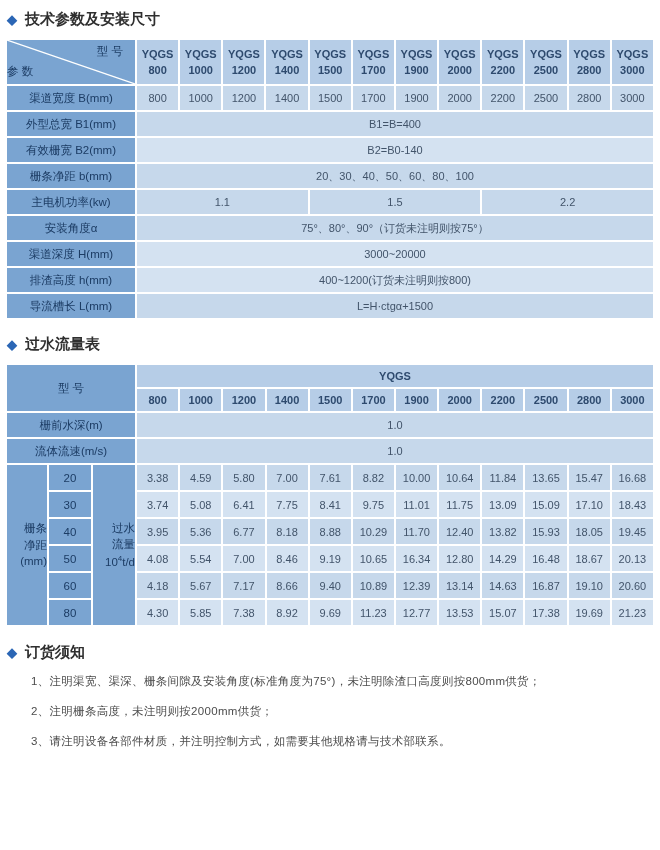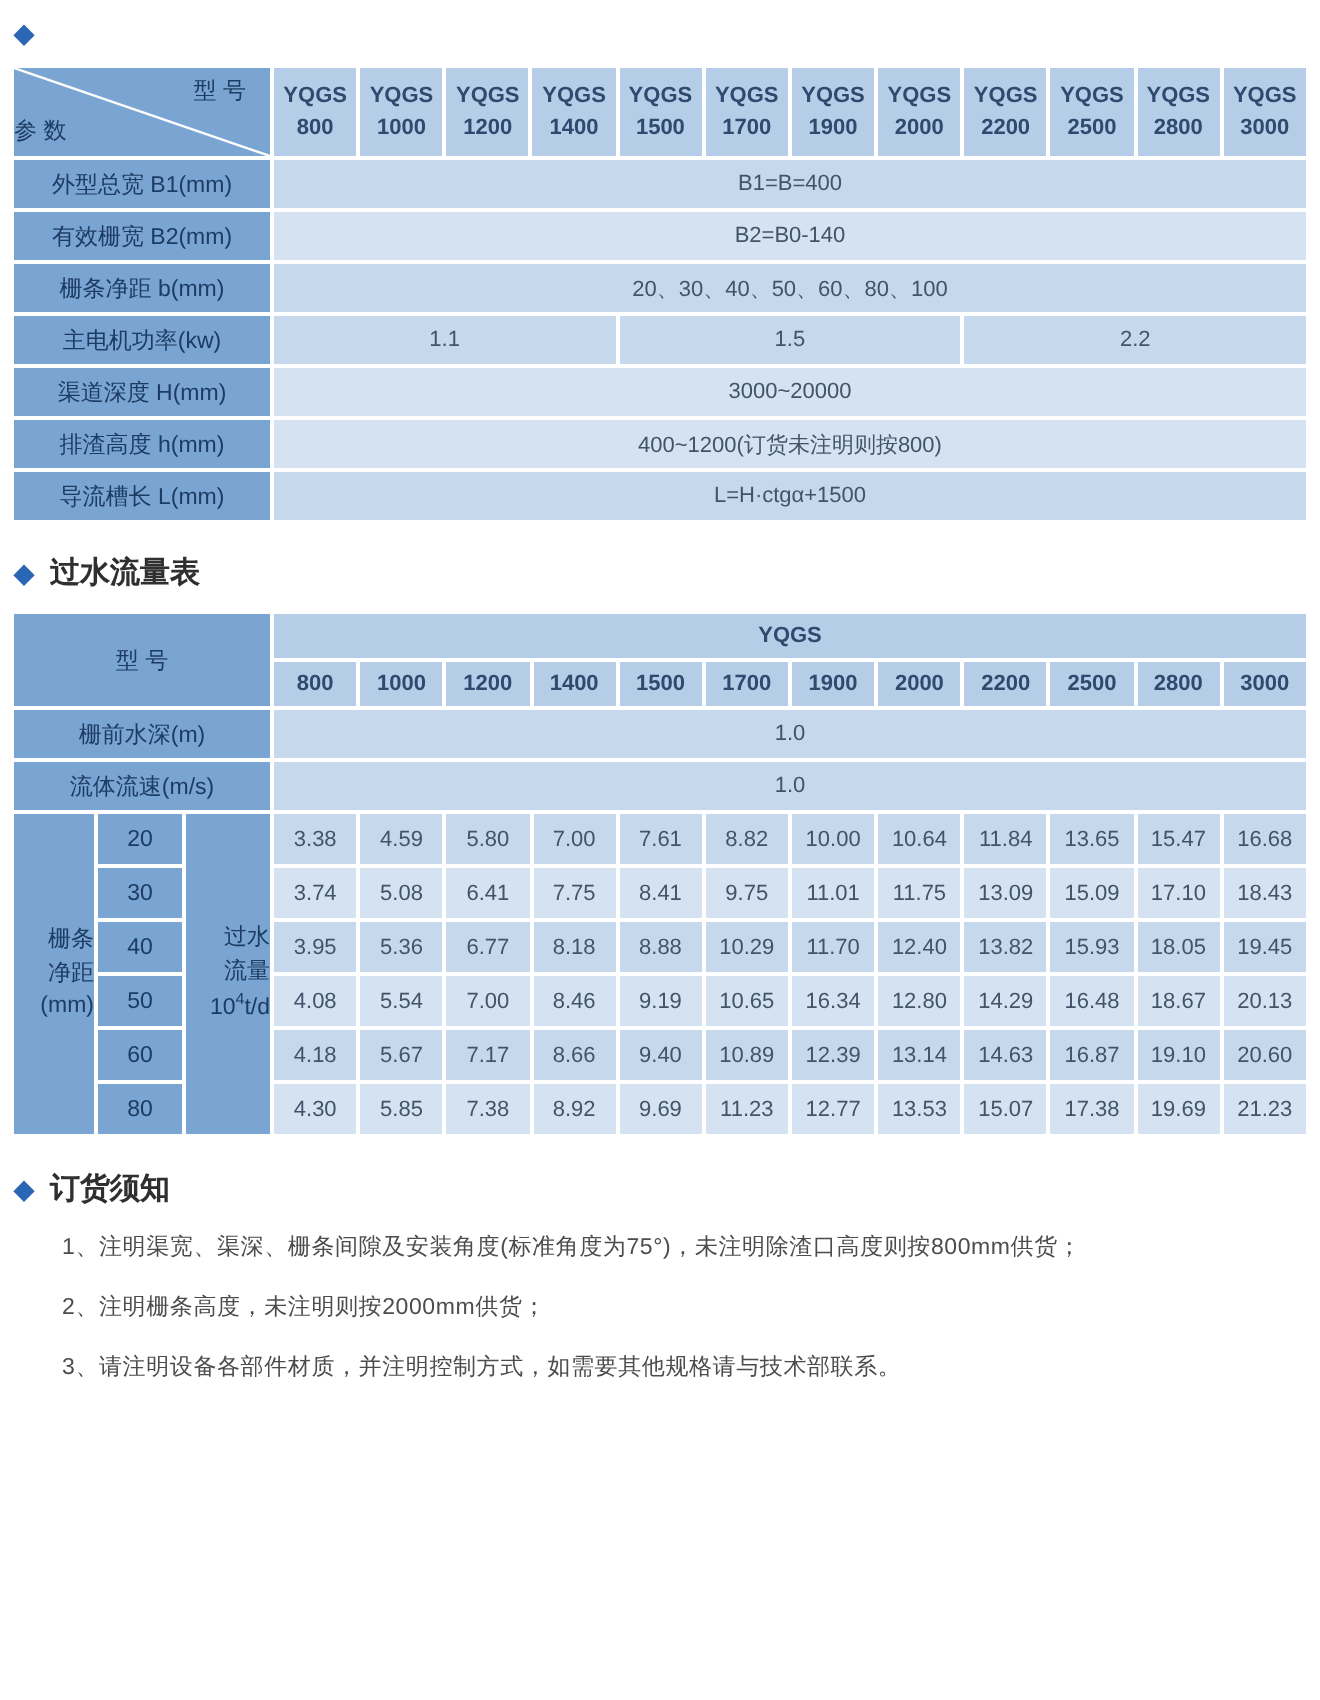--- a/index.html
+++ b/index.html
@@ -35,20 +35,21 @@
   .notes{margin:12px 0 0 26px;}
   .note{font-size:11.5px;color:var(--note_text);margin-bottom:15px;letter-spacing:0.3px;}
 </style>
 </head>
 <body>
 
 <div class="page">
 
   <div class="sec-title">
     <span class="diamond">◆</span>
+    <span>技术参数及安装尺寸</span>
   </div>
 
   <table class="t1">
     <colgroup>
       <col style="width:128px">
       <col span="12">
     </colgroup>
     <thead>
       <tr id="t1-head">
         <th class="lbl corner">
@@ -103,36 +104,55 @@
             <div>2800</div>
           </th>
           <th class="hd model">
             <div>YQGS</div>
             <div>3000</div>
           </th>
         </tr>
     </thead>
     <tbody id="t1-body">
         <tr>
+          <td class="lbl">渠道宽度 B(mm)</td>
+          <td class="ca">800</td>
+          <td class="ca">1000</td>
+          <td class="ca">1200</td>
+          <td class="ca">1400</td>
+          <td class="ca">1500</td>
+          <td class="ca">1700</td>
+          <td class="ca">1900</td>
+          <td class="ca">2000</td>
+          <td class="ca">2200</td>
+          <td class="ca">2500</td>
+          <td class="ca">2800</td>
+          <td class="ca">3000</td>
+        </tr>
+        <tr>
           <td class="lbl">外型总宽 B1(mm)</td>
           <td class="ca" colspan="12">B1=B=400</td>
         </tr>
         <tr>
           <td class="lbl">有效栅宽 B2(mm)</td>
           <td class="cb" colspan="12">B2=B0-140</td>
         </tr>
         <tr>
           <td class="lbl">栅条净距 b(mm)</td>
           <td class="ca" colspan="12">20、30、40、50、60、80、100</td>
         </tr>
         <tr>
           <td class="lbl">主电机功率(kw)</td>
           <td class="ca" colspan="4">1.1</td>
           <td class="ca" colspan="4">1.5</td>
           <td class="ca" colspan="4">2.2</td>
+        </tr>
+        <tr>
+          <td class="lbl">安装角度α</td>
+          <td class="ca" colspan="12">75°、80°、90°（订货未注明则按75°）</td>
         </tr>
         <tr>
           <td class="lbl">渠道深度 H(mm)</td>
           <td class="cb" colspan="12">3000~20000</td>
         </tr>
         <tr>
           <td class="lbl">排渣高度 h(mm)</td>
           <td class="cb" colspan="12">400~1200(订货未注明则按800)</td>
         </tr>
         <tr>

